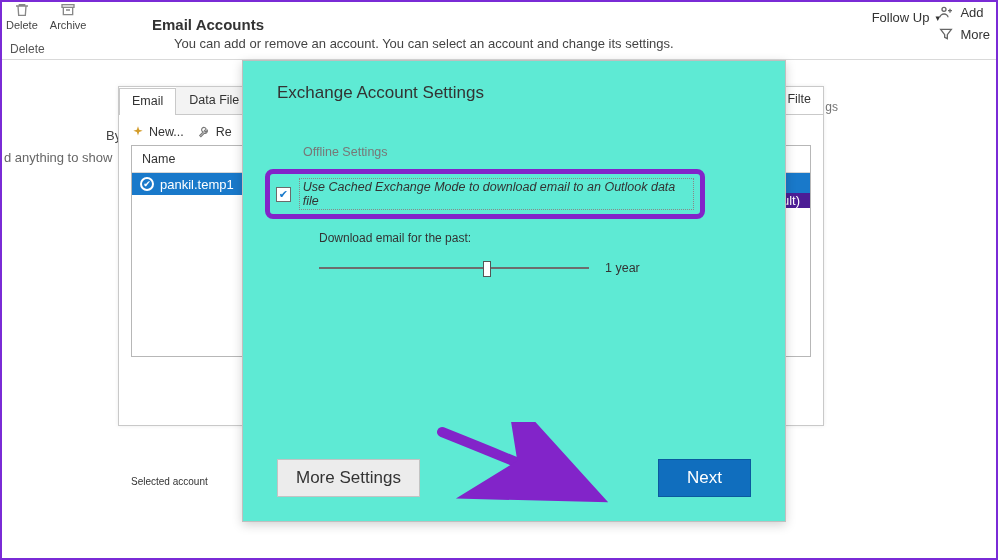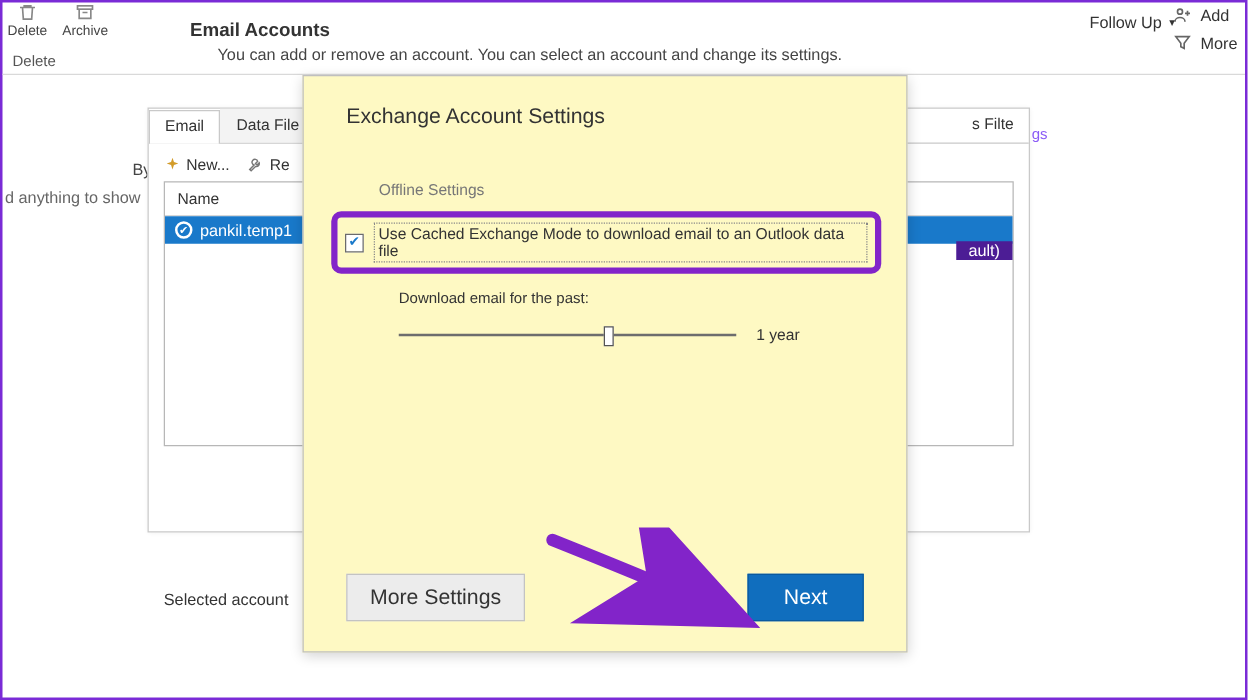--- a/index.html
+++ b/index.html
@@ -15,49 +15,49 @@
 .rt-right-row .ico { width: 16px; height: 16px; }
 .delete-section-label { position: absolute; left: 8px; top: 40px; font-size: 12px; color: #555; }
 
 
 .page-title { position: absolute; left: 150px; top: 14px; font-size: 15px; font-weight: 600; color: #333; }
 .page-sub { position: absolute; left: 172px; top: 34px; font-size: 13px; color: #444; }
 
 .bg-by { position: absolute; left: 104px; top: 126px; font-size: 13px; color: #444; }
 .bg-noshow { position: absolute; left: 0; top: 148px; font-size: 13px; color: #666; padding-left: 2px; }
 
-.far-right-tags { position: absolute; right: 158px; top: 98px; font-size: 12px; color: #8b5cf6; }
+.far-right-tags { position: absolute; right: 158px; top: 98px; font-size: 12px; color: #737373; }
 
 
 .acct-dialog { position: absolute; left: 116px; top: 84px; width: 706px; height: 340px; border: 1px solid #c9c9c9; background: #fff; box-shadow: 0 0 4px rgba(0,0,0,.08); }
 .tabs { display: flex; border-bottom: 1px solid #c9c9c9; height: 28px; }
 .tab { padding: 5px 12px; font-size: 12.5px; border: 1px solid transparent; border-bottom: none; background: #f3f3f3; margin-right: 0; cursor: pointer; }
 .tab.active { background: #fff; border-color: #c9c9c9; position: relative; top: 1px; }
 .tab-far { margin-left: auto; padding: 5px 12px; font-size: 12.5px; }
 
 .toolbar { display: flex; align-items: center; gap: 14px; padding: 10px 12px 6px; font-size: 12.5px; color: #333; }
 .toolbar .tb-item { display: flex; align-items: center; gap: 4px; cursor: pointer; }
 .toolbar .tbico { width: 14px; height: 14px; }
 
 .list-frame { margin: 0 12px; border: 1px solid #b7b7b7; height: 212px; background: #fff; }
 .list-header { padding: 6px 10px; border-bottom: 1px solid #d7d7d7; font-size: 12.5px; }
 .list-row { display: flex; align-items: center; background: #1979ca; color: #fff; height: 22px; }
 .row-left { display: flex; align-items: center; gap: 6px; padding-left: 8px; flex: 1; }
 .row-left .chk { width: 14px; height: 14px; border-radius: 50%; background: #1979ca; border: 2px solid #fff; display:flex; align-items:center; justify-content:center;}
 .row-right { background: #4c1d95; padding: 0 10px; margin-top: 33px; }
-.selected-label { position: absolute; left: 12px; bottom: -62px; font-size: 13px; color: #333; }
+.selected-label { position: absolute; left: 12px; bottom: -62px; font-size: 10px; color: #333; }
 
 
-.modal { position: absolute; left: 240px; top: 58px; width: 484px; height: 462px; background: #fef9c3; border: 1px solid #bfbfbf; box-shadow: 0 3px 10px rgba(0,0,0,.18); }
+.modal { position: absolute; left: 240px; top: 58px; width: 544px; height: 462px; background: #5eead4; border: 1px solid #bfbfbf; box-shadow: 0 3px 10px rgba(0,0,0,.18); }
 .modal h2 { font-size: 17px; font-weight: 400; color: #333; padding: 22px 0 0 34px; }
 .sect-label { font-size: 12.5px; color: #777; padding: 42px 0 0 60px; }
 .highlight-box { margin: 10px 0 0 22px; width: 440px; border: 5px solid #8224c9; border-radius: 8px; padding: 4px 6px; display: flex; align-items: center; gap: 8px; }
 .cbx { width: 15px; height: 15px; border: 1px solid #6b6b6b; display: flex; align-items: center; justify-content: center; background: #fff; }
 .cbx .tick { font-size: 11px; color: #1979ca; line-height: 1; }
-.cbx-label { font-size: 12.5px; border: 1px dotted #888; padding: 1px 3px; }
+.cbx-label { font-size: 12.5px; border: 1px dotted #888; padding: 1px 3px; font-style: italic; }
 
 .dl-label { font-size: 12px; padding: 12px 0 0 76px; color: #333; }
 .slider-wrap { display: flex; align-items: flex-start; gap: 16px; padding: 16px 0 0 76px; }
 .slider { position: relative; width: 270px; height: 14px; }
 .slider .track { position: absolute; top: 6px; left: 0; right: 0; height: 2px; background: #6d6d6d; }
 .slider .thumb { position: absolute; top: 0; left: 164px; width: 8px; height: 16px; background: #fff; border: 1px solid #555; }
 .slider-val { font-size: 12.5px; color: #333; }
 
 .modal-buttons { position: absolute; bottom: 24px; left: 34px; right: 34px; display: flex; justify-content: space-between; }
 .btn { font-size: 17px; padding: 8px 18px; border: 1px solid #c3c3c3; cursor: pointer; }

